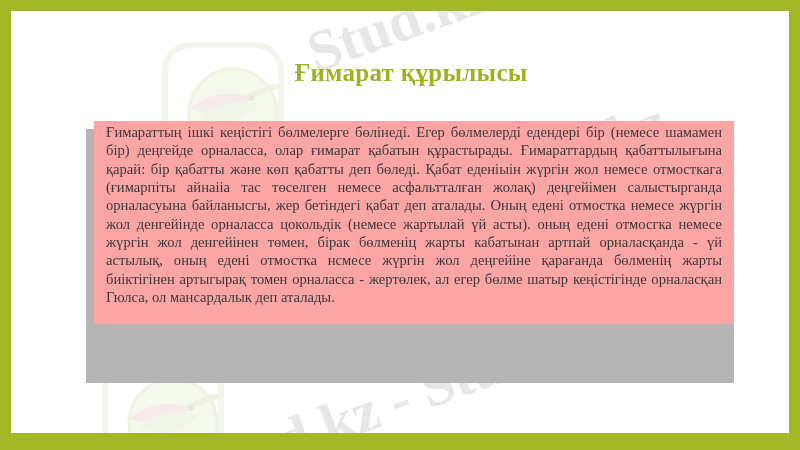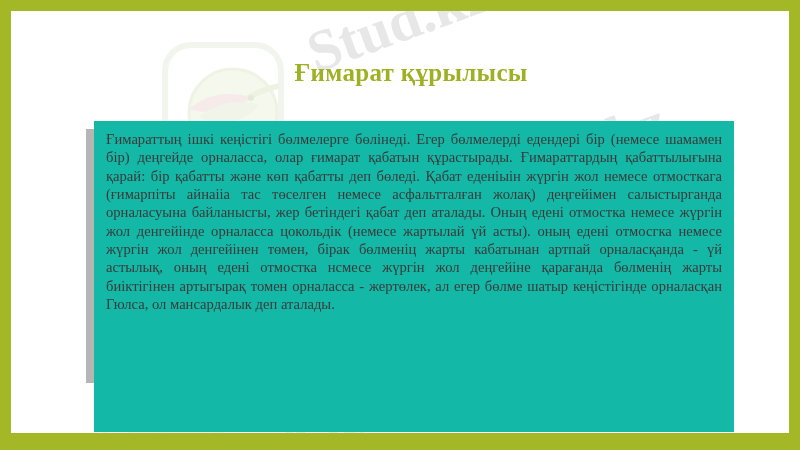--- a/index.html
+++ b/index.html
@@ -95,24 +95,24 @@
     top: 118px;
     width: 648px;
     height: 254px;
     background: #b5b5b5;
   }
   #content-box {
     position: absolute;
     left: 83px;
     top: 110px;
     width: 640px;
-    height: 311px;
-    background: #14b8a6;
+    height: 203px;
+    background: #fca5a5;
     box-sizing: border-box;
-    padding: 9px 12px 6px 12px;
+    padding: 2px 12px 6px 12px;
   }
   #body-text {
     font-family: "Liberation Serif", serif;
     font-size: 14.6px;
     line-height: 18.35px;
     color: #3a3a3a;
     text-align: justify;
     text-justify: inter-word;
     margin: 0;
     hyphens: none;

